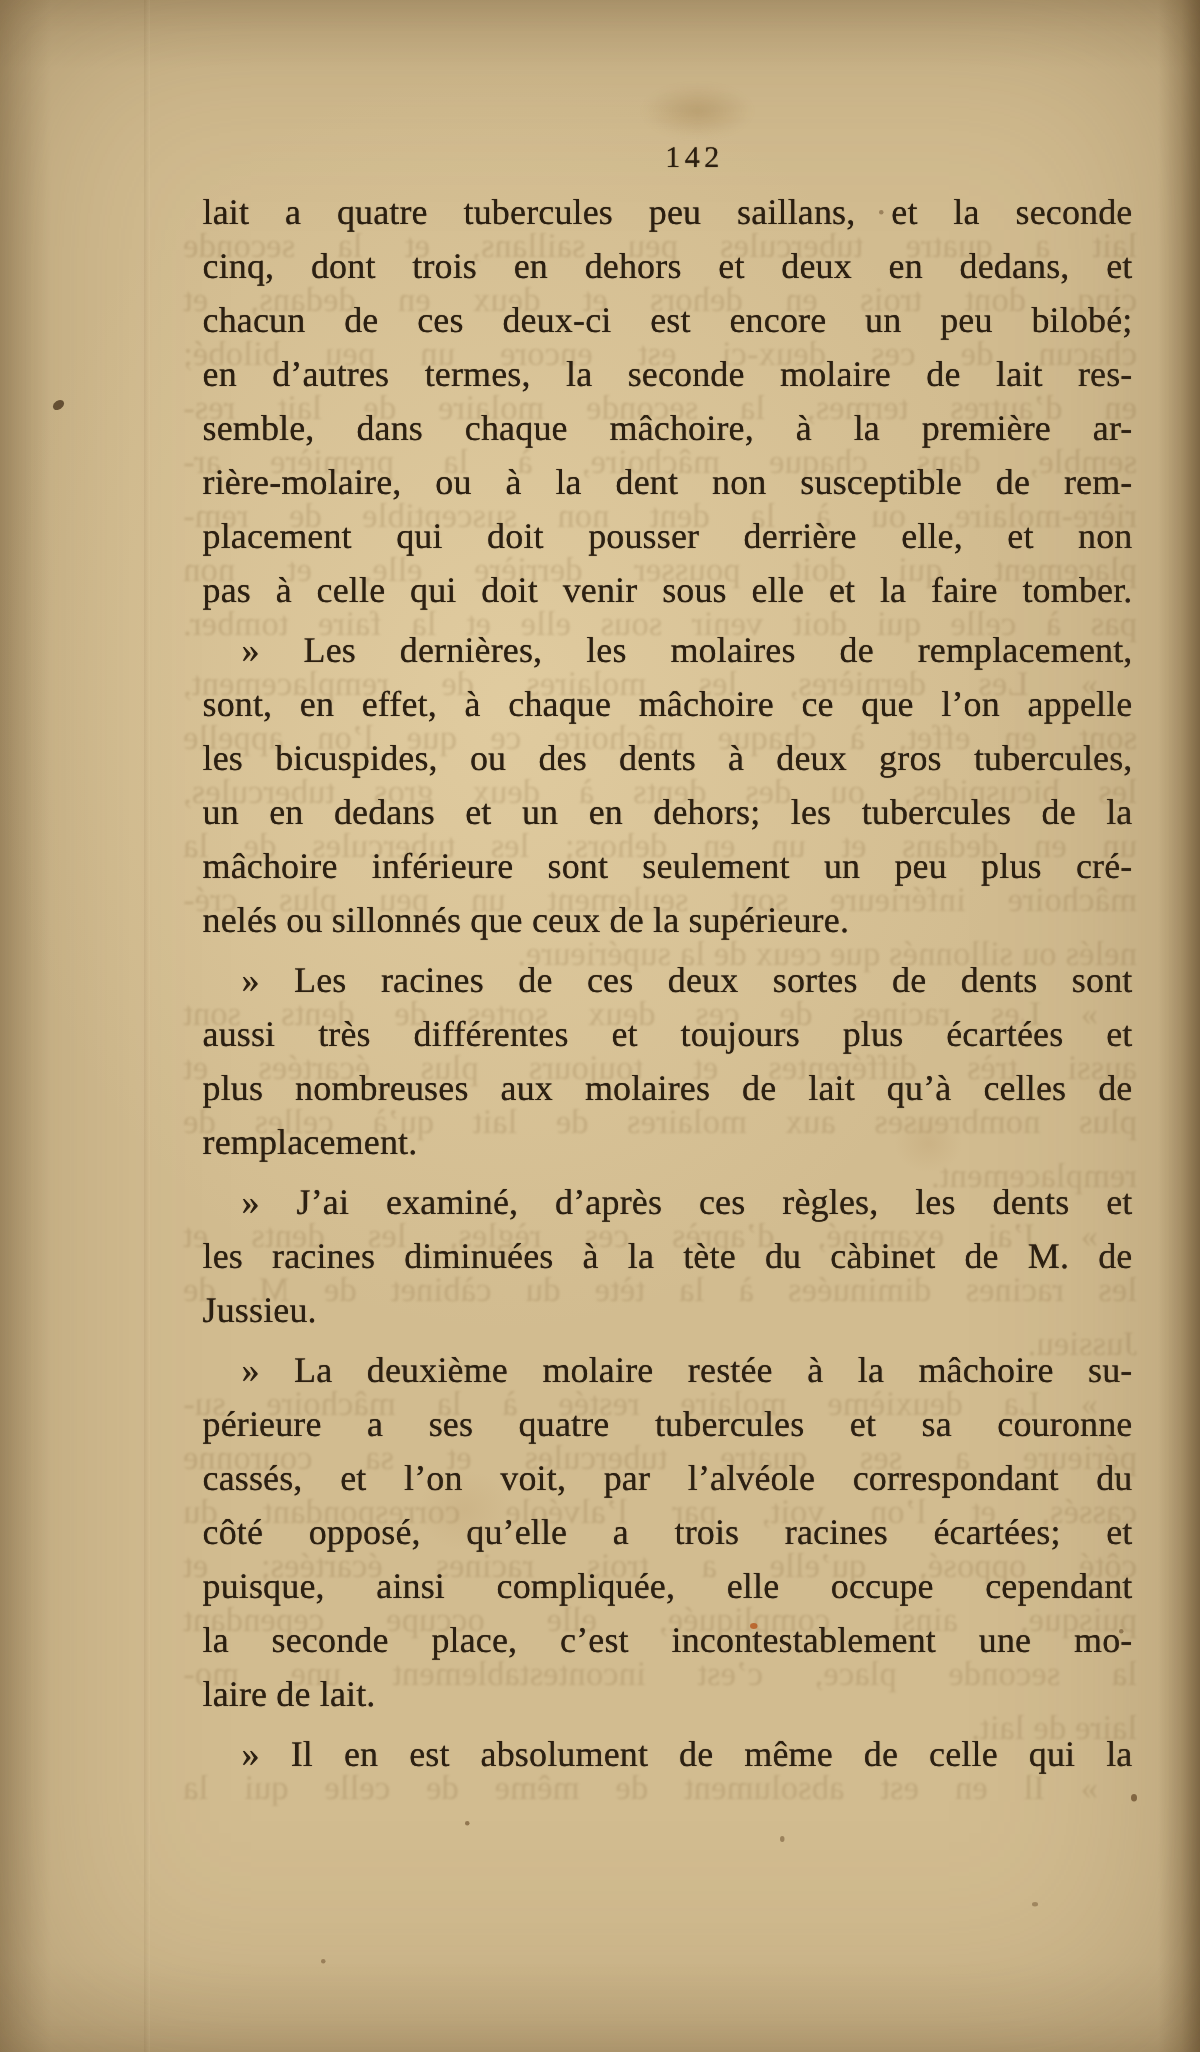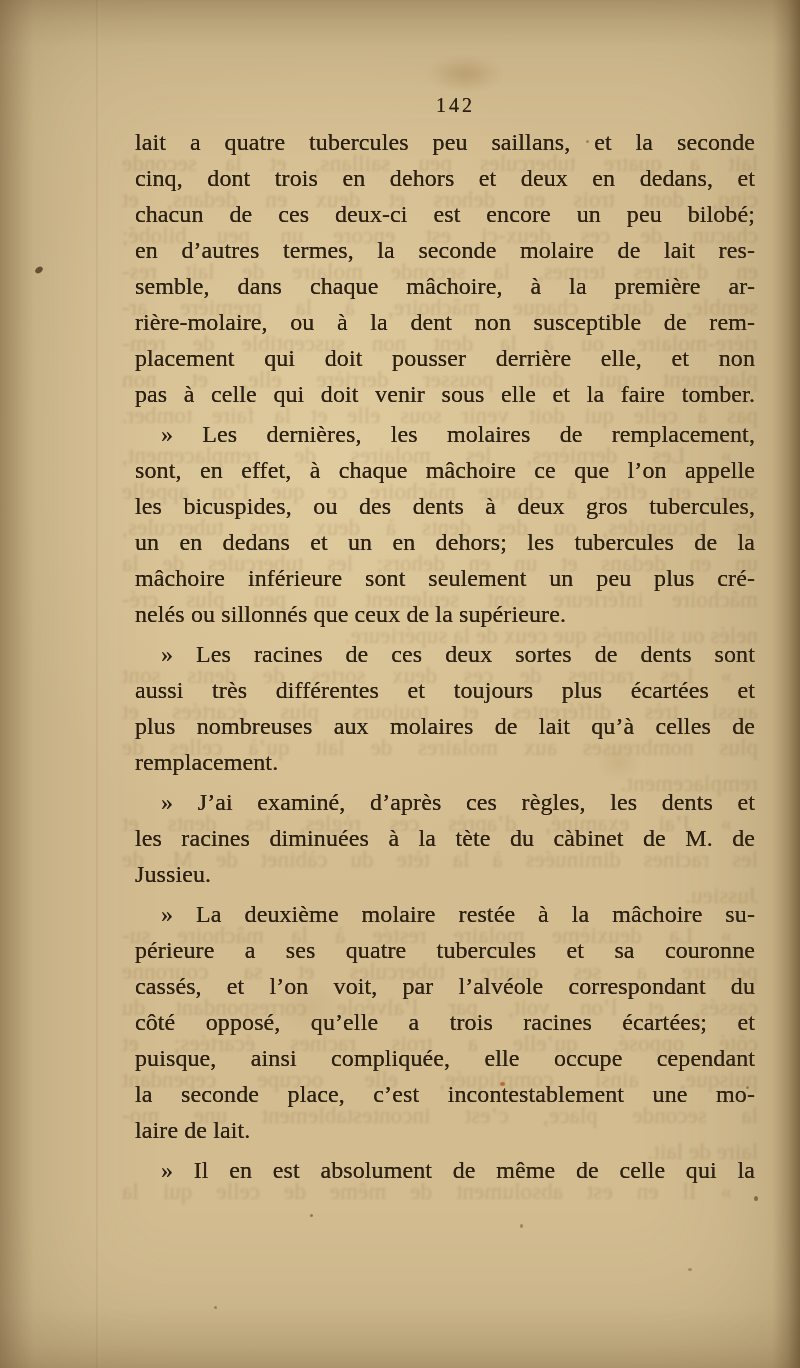--- a/index.html
+++ b/index.html
@@ -22,21 +22,21 @@
   .edge{position:absolute;top:0;bottom:0;pointer-events:none;}
   .edge-left{left:0;width:34px;
     background:linear-gradient(to right, rgba(98,74,42,.30), rgba(98,74,42,0));}
   .edge-right{right:0;width:28px;
     background:linear-gradient(to right, rgba(104,80,45,0) 0%, rgba(104,80,45,.28) 55%, rgba(88,66,36,.60) 100%);}
   .crease{position:absolute;left:96px;top:0;bottom:0;width:4px;pointer-events:none;
     background:linear-gradient(to right, rgba(118,90,52,.12), rgba(240,224,184,.14));}
 
   .folio{
     position:absolute;left:436px;top:94px;width:54px;
-    font-size:20px;letter-spacing:3px;
+    text-align:center;font-size:20px;letter-spacing:3px;
     color:#2c2012;text-shadow:0 0 .6px rgba(44,32,18,.9);
   }
 
   .text-block{
     position:absolute;left:135px;top:124px;width:620px;
     color:#2c2012;text-shadow:0 0 .5px rgba(40,28,16,.88);
   }
   .para{margin:0;}
   .para + .para{margin-top:4px;}
   .line{

